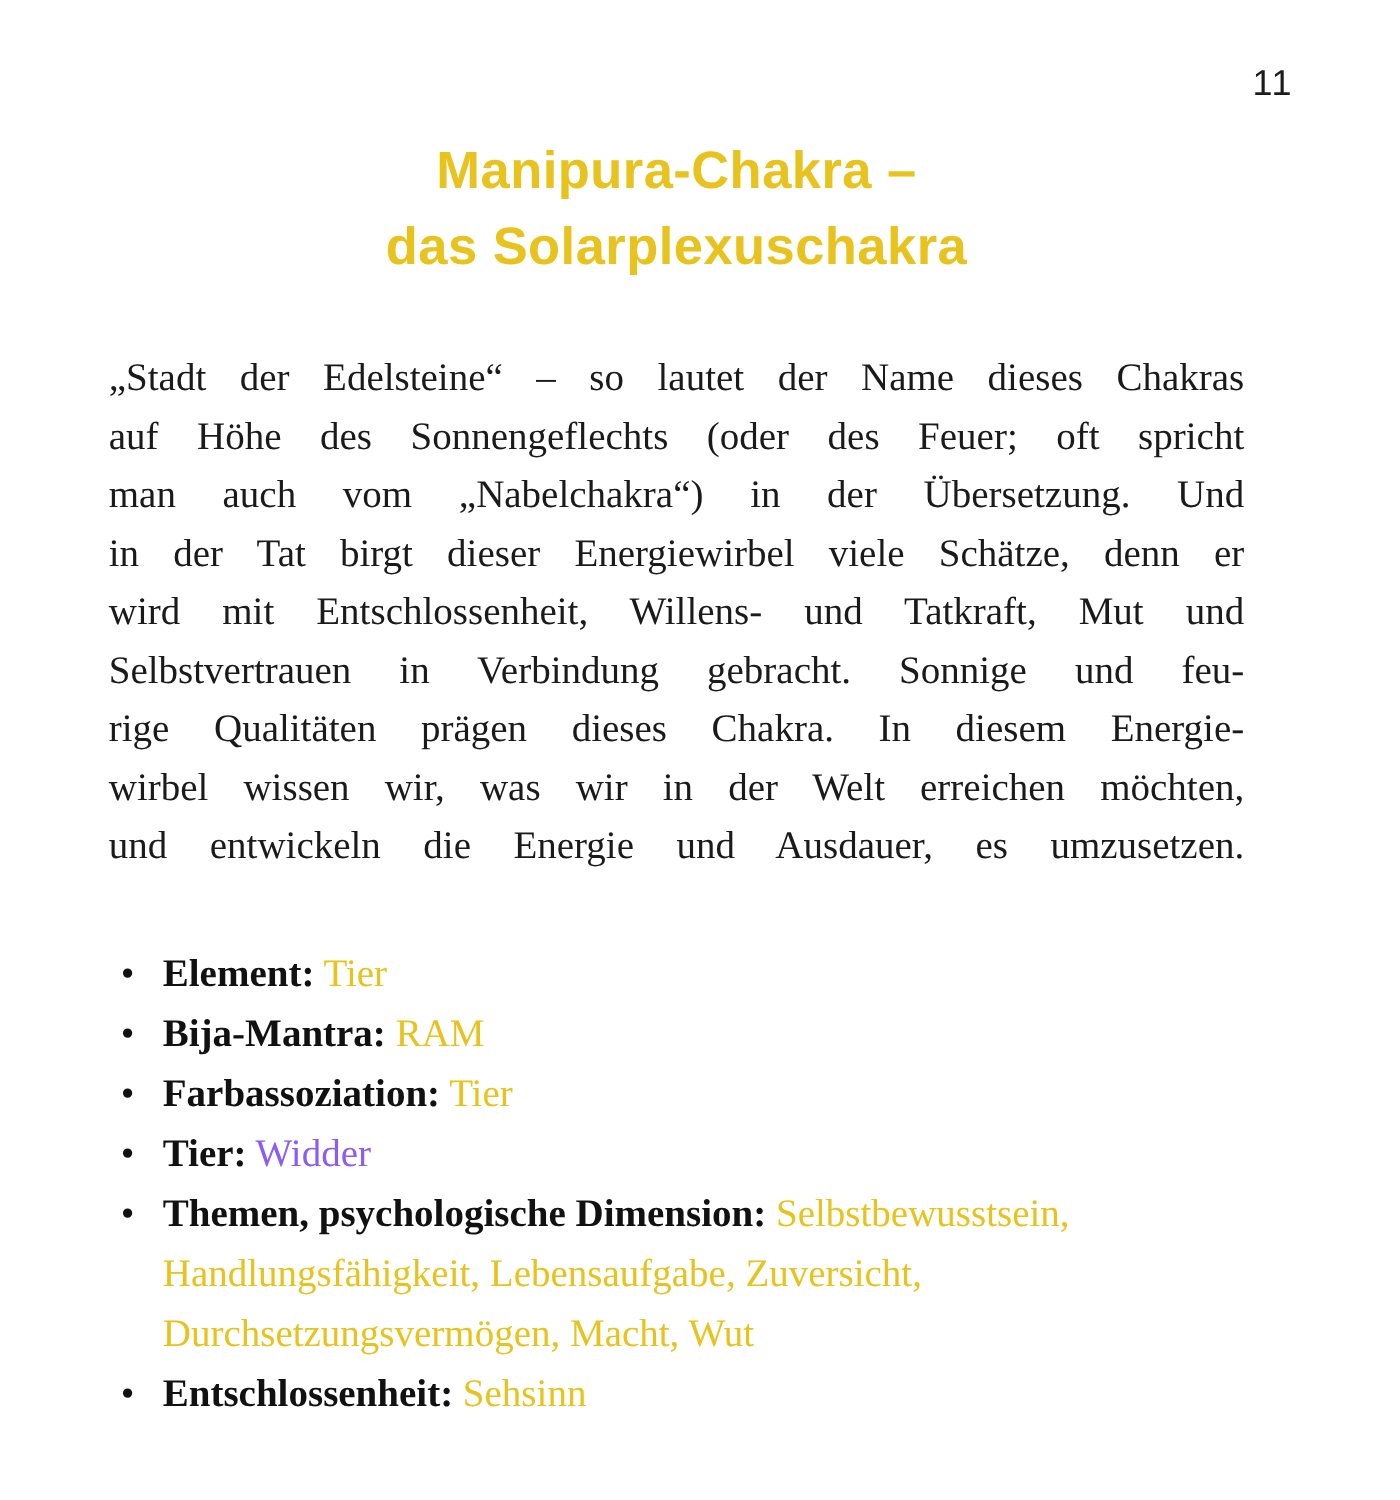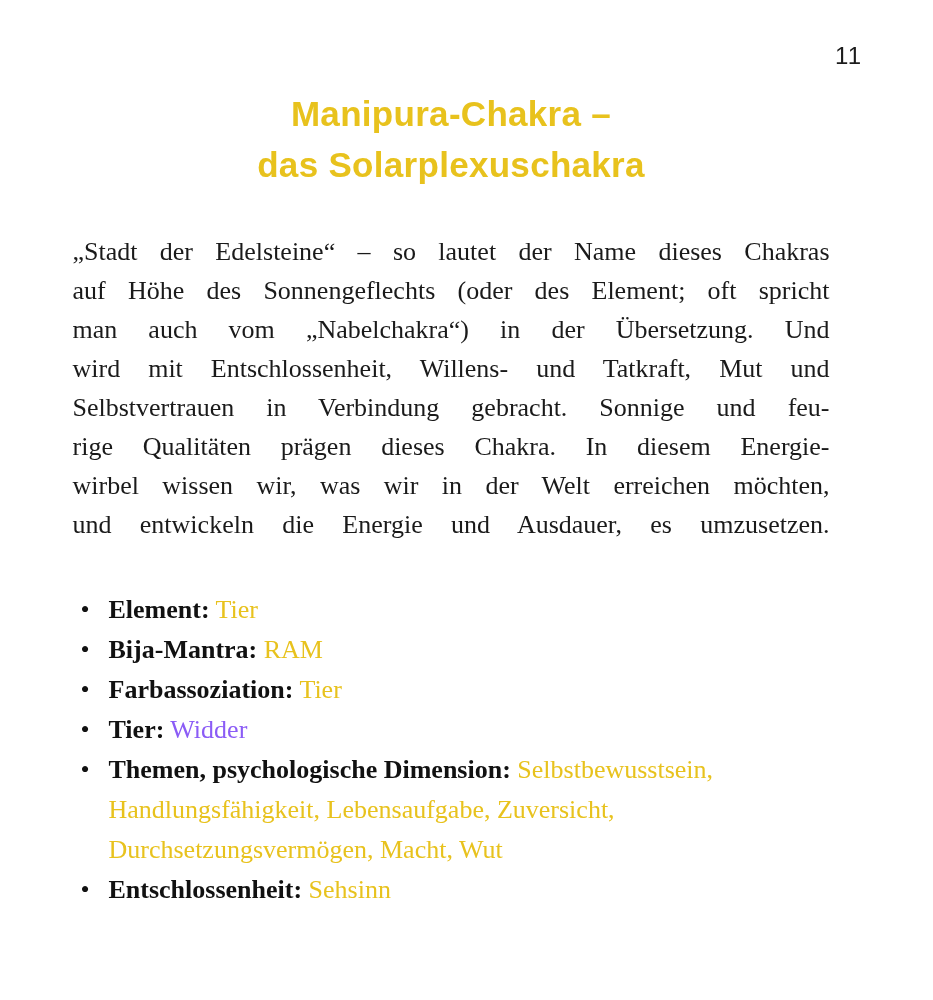--- a/index.html
+++ b/index.html
@@ -86,22 +86,23 @@
 
   <div class="page-number">11</div>
 
   <h1 class="heading" style="color: rgb(232, 194, 29); text-align: center;">
     <span class="h-line">Manipura-Chakra –</span>
     <span class="h-line">das Solarplexuschakra</span>
   </h1>
 
   <div class="paragraph" id="paragraph">
       <div class="p-line">„Stadt der Edelsteine“ – so lautet der Name dieses Chakras</div>
-      <div class="p-line">auf Höhe des Sonnengeflechts (oder des Element; oft spricht</div>
+      <div class="p-line">auf Höhe des Sonnengeflechts (oder des Feuer; oft spricht</div>
       <div class="p-line">man auch vom „Nabelchakra“) in der Übersetzung. Und</div>
+      <div class="p-line">in der Tat birgt dieser Energiewirbel viele Schätze, denn er</div>
       <div class="p-line">wird mit Entschlossenheit, Willens- und Tatkraft, Mut und</div>
       <div class="p-line">Selbstvertrauen in Verbindung gebracht. Sonnige und feu-</div>
       <div class="p-line">rige Qualitäten prägen dieses Chakra. In diesem Energie-</div>
       <div class="p-line">wirbel wissen wir, was wir in der Welt erreichen möchten,</div>
       <div class="p-line">und entwickeln die Energie und Ausdauer, es umzusetzen.</div>
     </div>
 
   <ul class="info-list" id="info-list">
       <li><span class="bullet">•</span><span class="label">Element:</span><span class="value" style="color: rgb(232, 194, 29);"> Tier</span></li>
       <li><span class="bullet">•</span><span class="label">Bija-Mantra:</span><span class="value" style="color: rgb(232, 194, 29);"> RAM</span></li>

